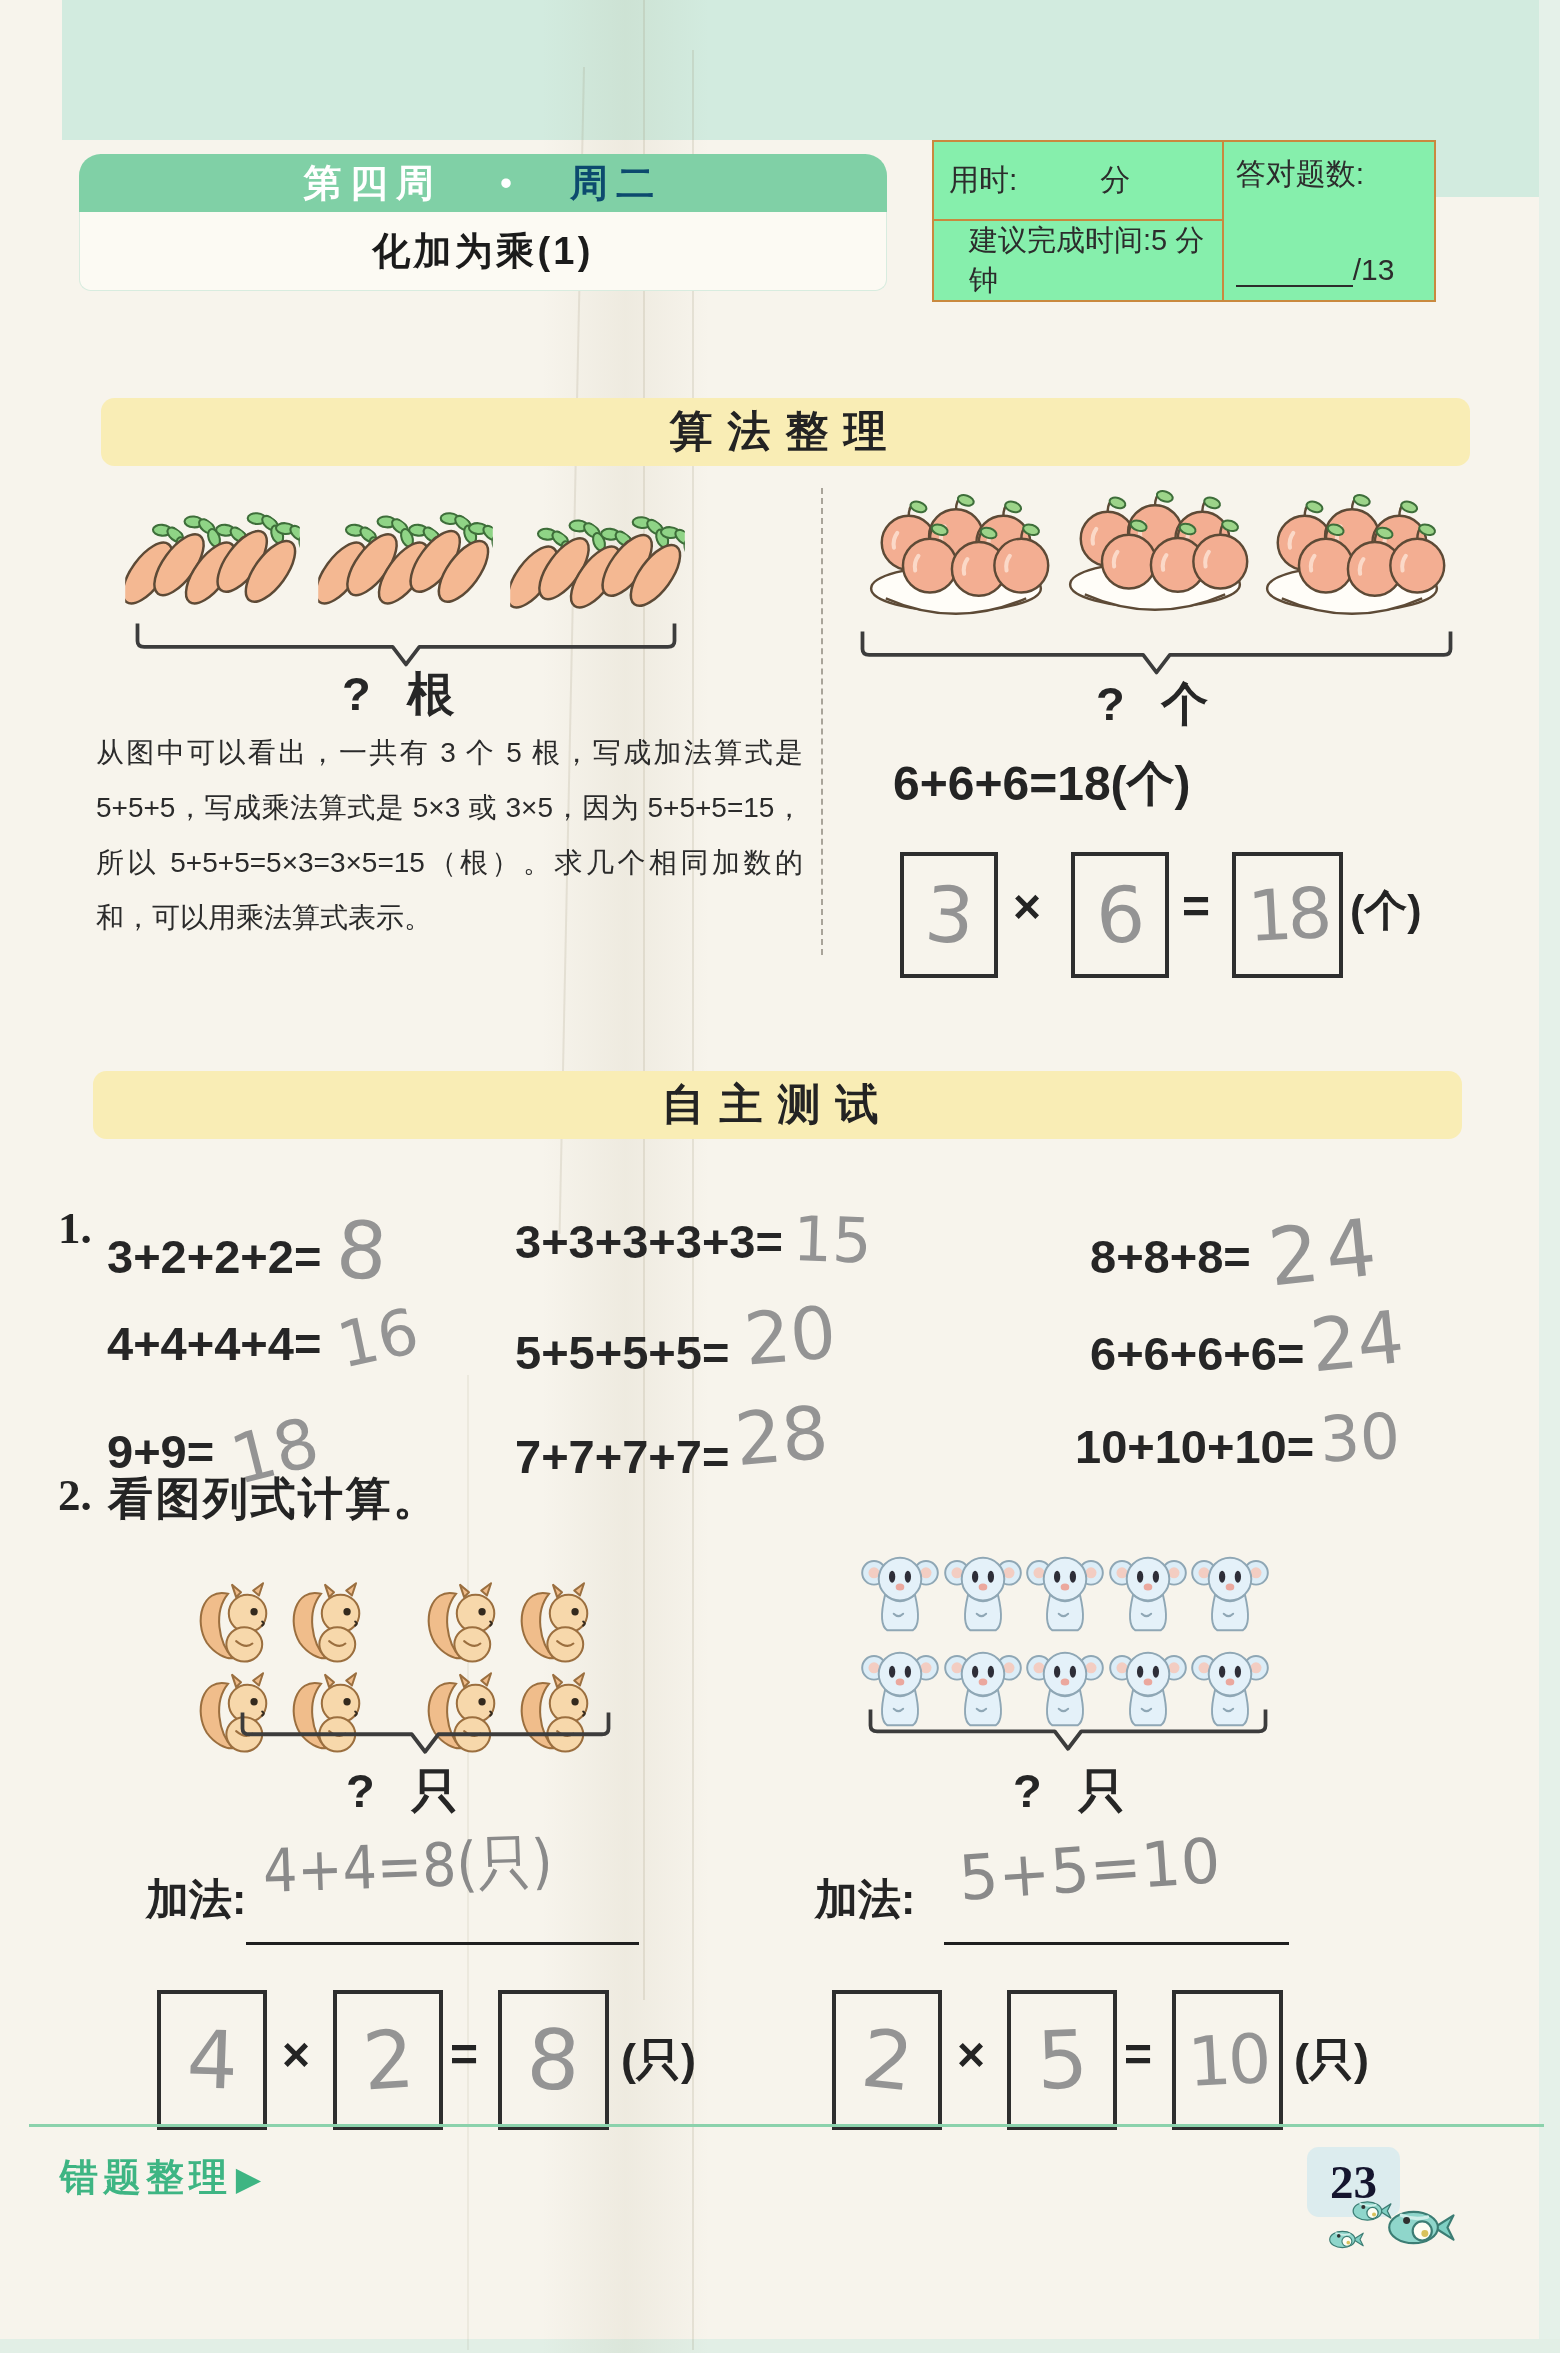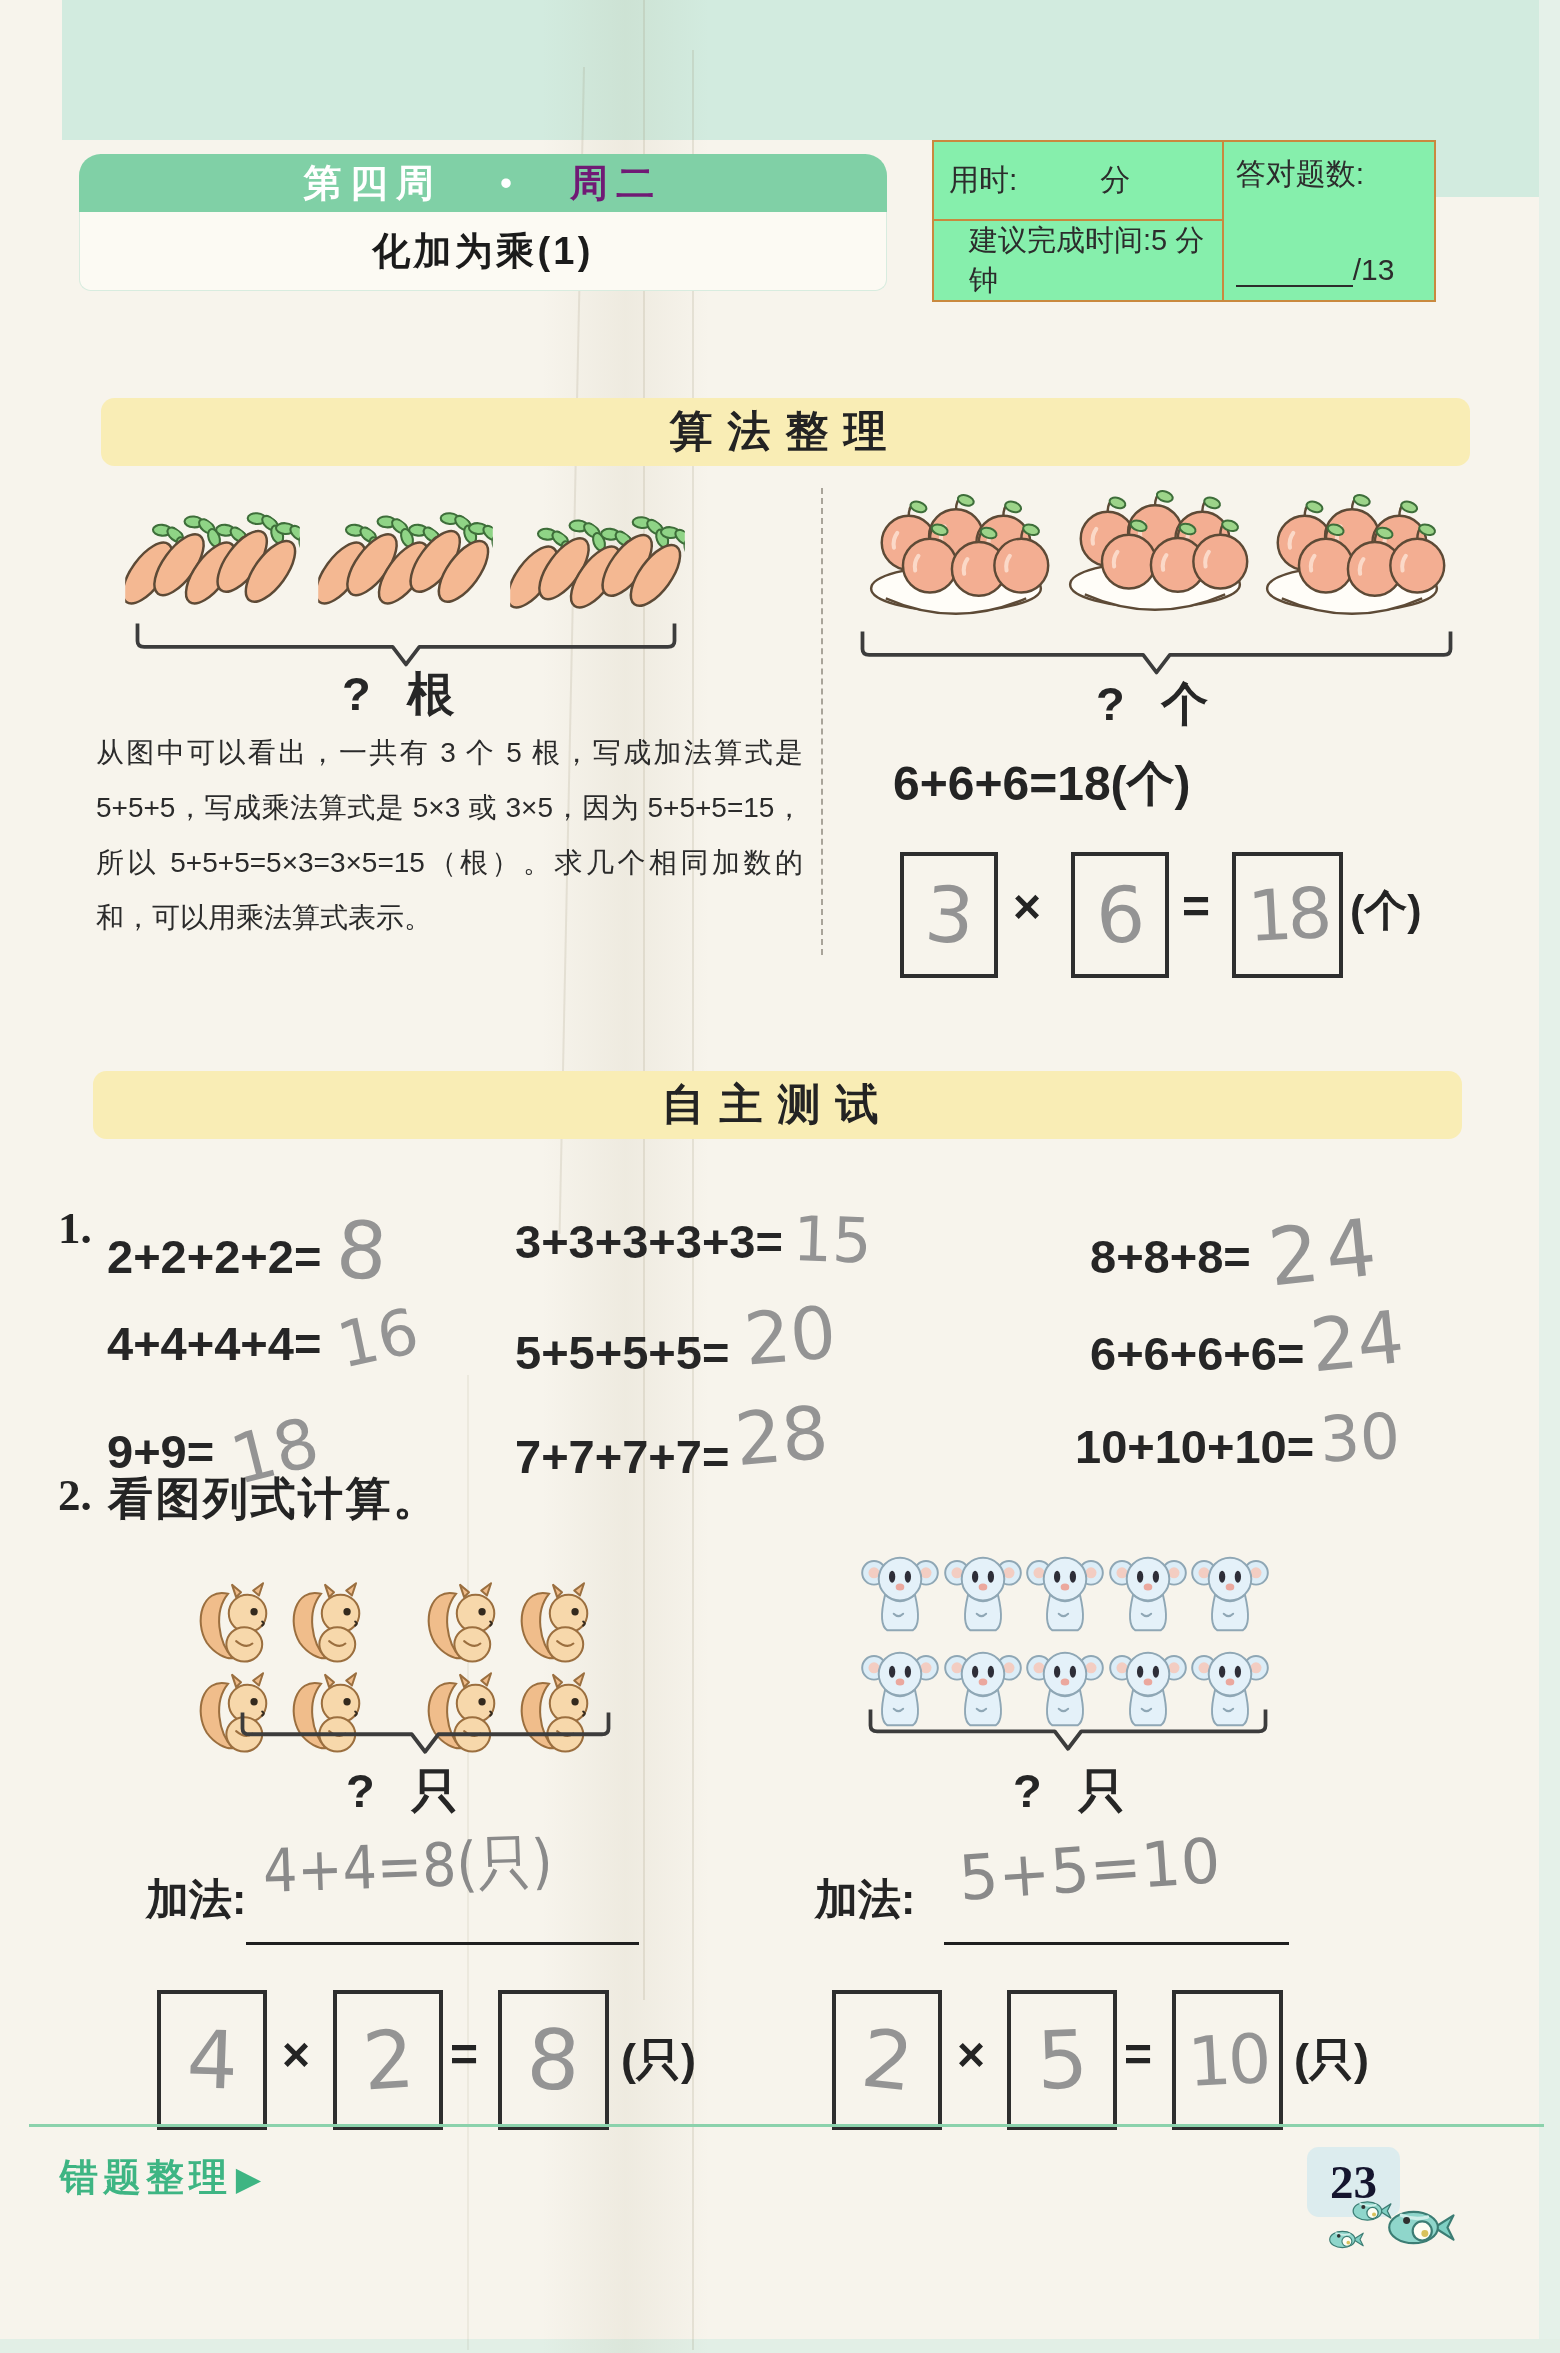--- a/index.html
+++ b/index.html
@@ -95,21 +95,21 @@
   <div class="abs" style="left:542px;top:0;width:167px;height:2354px;background:linear-gradient(90deg,rgba(0,0,0,0),rgba(160,150,115,0.10),rgba(0,0,0,0));"></div>
   <div class="scanline" style="left:583px;top:67px;height:1167px;transform:rotate(1.2deg);transform-origin:top;"></div>
   <div class="scanline" style="left:643px;top:0;height:2000px;"></div>
   <div class="scanline" style="left:692px;top:50px;height:2300px;"></div>
   <div class="scanline" style="left:467px;top:1375px;height:975px;opacity:.6;"></div>
 
   <div class="abs" style="left:79px;top:154px;width:808px;height:138px;">
     <div style="height:58px;background:#80d0a6;border-radius:21.7px 21.7px 0 0;display:flex;align-items:center;justify-content:center;gap:58px;">
       <span class="printed" style="color:#ffffff;font-size:38px;letter-spacing:8.3px;">第四周</span>
       <span class="printed" style="color:#ffffff;font-size:33px;">•</span>
-      <span class="printed" style="color:#701a75;font-size:38px;letter-spacing:8.3px;">周二</span>
+      <span class="printed" style="color:#0c4a6e;font-size:38px;letter-spacing:8.3px;">周二</span>
     </div>
     <div style="height:78px;background:#fcfaf3;border:1.7px solid #d8ecdf;border-top:none;border-radius:0 0 11.7px 11.7px;display:flex;align-items:center;justify-content:center;">
       <span class="printed" style="font-size:38px;color:#1b1b1b;letter-spacing:3.3px;">化加为乘(1)</span>
     </div>
   </div>
 
   <div class="abs" style="left:932px;top:140px;width:500px;height:158px;border:2.5px solid #c9893e;display:grid;grid-template-columns:290px 1fr;grid-template-rows:79px 79px;background:#86efac;">
     <div style="border-right:2.5px solid #c9893e;border-bottom:2.5px solid #c9893e;display:flex;align-items:center;padding-left:15px;gap:83px;">
       <span style="font-size:30px;color:#2c2c2c;">用时:</span>
       <span style="font-size:30px;color:#2c2c2c;">分</span>
@@ -173,21 +173,21 @@
   <div class="abs box" style="left:1232px;top:852px;width:103px;height:118px;">
     <span class="hw" style="font-size:70px;transform:rotate(-3deg);letter-spacing:-5px;">18</span>
   </div>
   <div class="abs printed" style="left:1350px;top:882px;font-size:43px;">(个)</div>
 
   <div class="abs banner" style="left:93px;top:1071px;width:1369px;height:68px;">自主测试</div>
 
   <div class="abs printed seriffig" style="left:58px;top:1202px;font-size:45px;">1.</div>
 
   <div class="abs cellrow" style="left:107px;top:1200px;">
-    <span class="expr">2+2+2+2=</span>
+    <span class="expr">3+2+2+2=</span>
     <span class="hw" style="font-size:79px;margin-left:11.7px;transform:rotate(4deg) translateY(5px);">8</span>
   </div>
   <div class="abs cellrow" style="left:515px;top:1200px;">
     <span class="expr">3+3+3+3+3=</span>
     <span class="hw" style="font-size:62px;margin-left:6.7px;transform:rotate(2deg) translateY(3.3px);">15</span>
   </div>
   <div class="abs cellrow" style="left:1090px;top:1200px;">
     <span class="expr">8+8+8=</span>
     <span class="hw" style="font-size:79px;margin-left:13.3px;transform:rotate(-6deg) translateY(6.7px);letter-spacing:6.7px;">24</span>
   </div>

